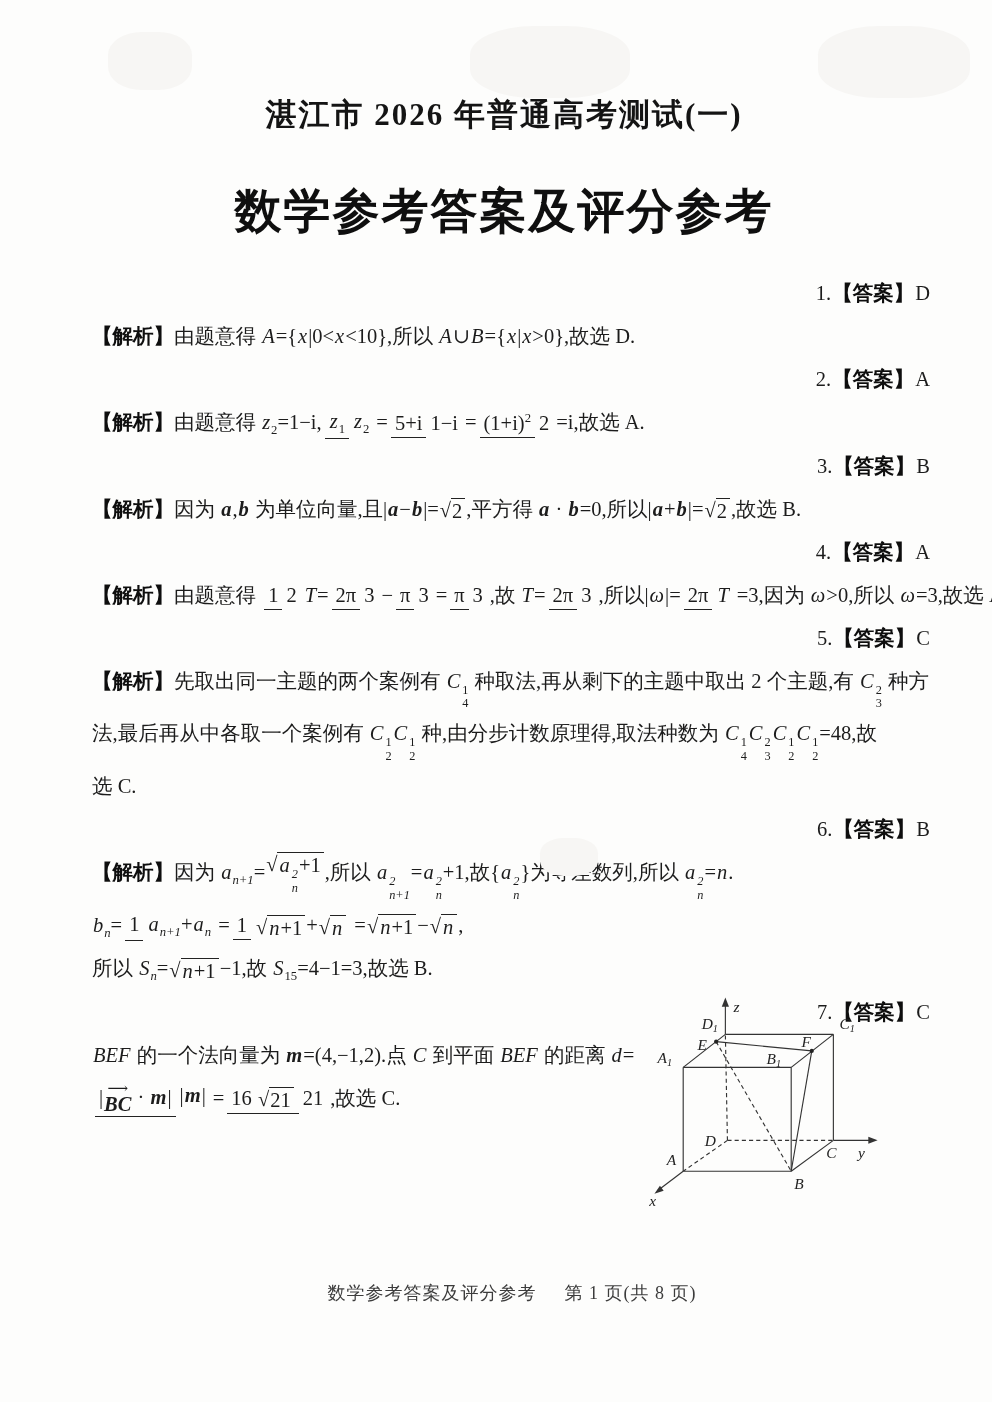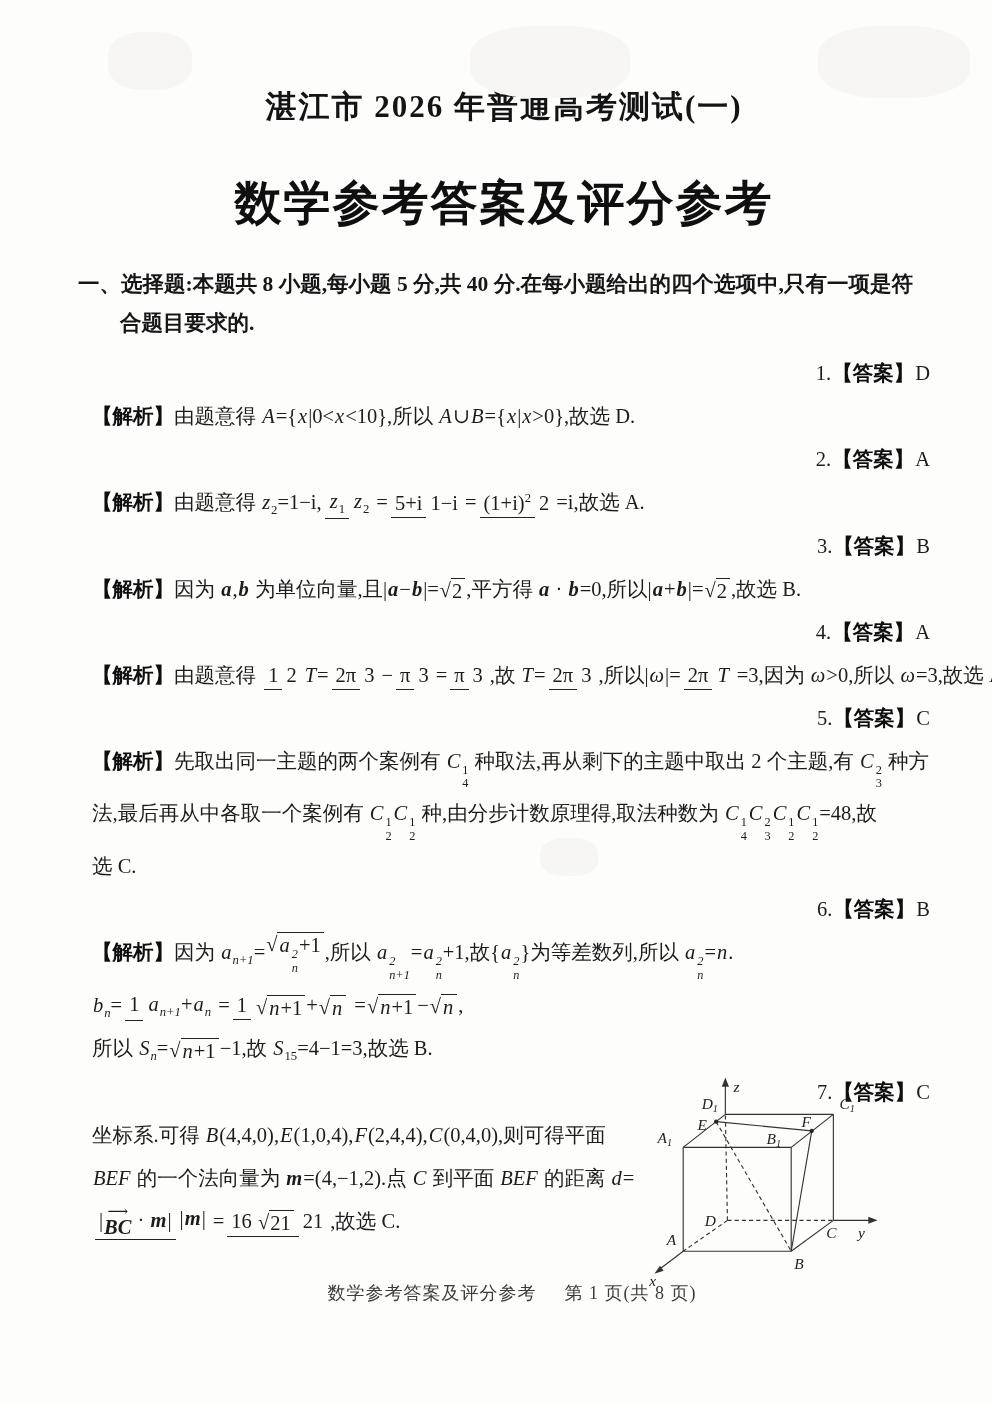--- a/index.html
+++ b/index.html
@@ -7,21 +7,21 @@
     position:relative; width:992px; height:1402px;
     background:#fdfdfc; overflow:hidden;
     font-family:"Liberation Serif","DejaVu Serif",serif;
     color:#1c1c1c;
   }
   .artifact { position:absolute; border-radius:40%; background:#f7f6f4; }
 
   .content { padding:86px 62px 0 78px; }
 
   .title1 { text-align:center; font-size:31px; font-weight:bold; color:#141414;
-            letter-spacing:2px; margin:0; }
+            letter-spacing:2px; margin:8px; }
   .title2 { text-align:center; font-size:47px; font-weight:bold; color:#0f0f0f;
             letter-spacing:2px; margin:44px 0 30px 0; }
 
   .intro { font-size:21.5px; font-weight:bold; line-height:39px; color:#161616;
            padding-left:42px; text-indent:-42px; margin-bottom:10px; }
 
   .questions { font-size:20.5px; line-height:2.0; }
   .question { margin:0 0 2px 0; }
   .q-head { white-space:nowrap;text-align:right; }
   .q-num { padding-right:1px; }
@@ -74,21 +74,20 @@
 <div class="page">
 
   <div class="artifact" style="left:108px;top:32px;width:84px;height:58px"></div>
   <div class="artifact" style="left:470px;top:26px;width:160px;height:72px"></div>
   <div class="artifact" style="left:818px;top:26px;width:152px;height:72px"></div>
   <div class="artifact" style="left:540px;top:838px;width:58px;height:38px"></div>
 
   <div class="content">
     <div class="title1">湛江市 2026 年普通高考测试(一)</div>
     <div class="title2">数学参考答案及评分参考</div>
-    <div class="intro">一、选择题:本题共 8 小题,每小题 5 分,共 40 分.在每小题给出的四个选项中,只有一项是符合题目要求的.</div>
     <div class="questions" id="questions">
         <div class="question">
           <div class="q-head"><span class="q-num">1.</span><span class="m-bold">【答案】</span><span class="q-ans">D</span></div>
           <div class="q-body">
             <div class="q-line"><span class="m-bold">【解析】</span>由题意得 <span class="m-it">A</span>={<span class="m-it">x</span>|0&lt;<span class="m-it">x</span>&lt;10},所以 <span class="m-it">A</span>∪<span class="m-it">B</span>={<span class="m-it">x</span>|<span class="m-it">x</span>&gt;0},故选 D.</div>
           </div>
         </div>
         <div class="question">
           <div class="q-head"><span class="q-num">2.</span><span class="m-bold">【答案】</span><span class="q-ans">A</span></div>
           <div class="q-body">
@@ -215,21 +214,20 @@
               </span>,</div>
             <div class="q-line">所以 <span class="m-it">S</span><sub class="m-sb it">n</sub>=<span class="m-sqrt">
                 <span class="m-rsign">√</span>
                 <span class="m-rad"><span class="m-it">n</span>+1</span>
               </span>−1,故 <span class="m-it">S</span><sub class="m-sb">15</sub>=4−1=3,故选 B.</div>
           </div>
         </div>
         <div class="question with-fig">
           <div class="q-head"><span class="q-num">7.</span><span class="m-bold">【答案】</span><span class="q-ans">C</span></div>
           <div class="q-body">
-            <div class="q-line">坐标系.可得 <span class="m-it">B</span>(4,4,0),<span class="m-it">E</span>(1,0,4),<span class="m-it">F</span>(2,4,4),<span class="m-it">C</span>(0,4,0),则可得平面</div>
             <div class="q-line"><span class="m-it">BEF</span> 的一个法向量为 <span class="m-bi">m</span>=(4,−1,2).点 <span class="m-it">C</span> 到平面 <span class="m-it">BEF</span> 的距离 <span class="m-it">d</span>=</div>
             <div class="q-line"><span class="m-frac">
                 <span class="m-num">|<span class="m-vec">
                     <span class="m-vec-ar">⟶</span>
                     <span class="m-vec-b">BC</span>
                   </span> · <span class="m-bi">m</span>|</span>
                 <span class="m-den">|<span class="m-bi">m</span>|</span>
               </span>=<span class="m-frac">
                 <span class="m-num">16 <span class="m-sqrt">
                     <span class="m-rsign">√</span>

